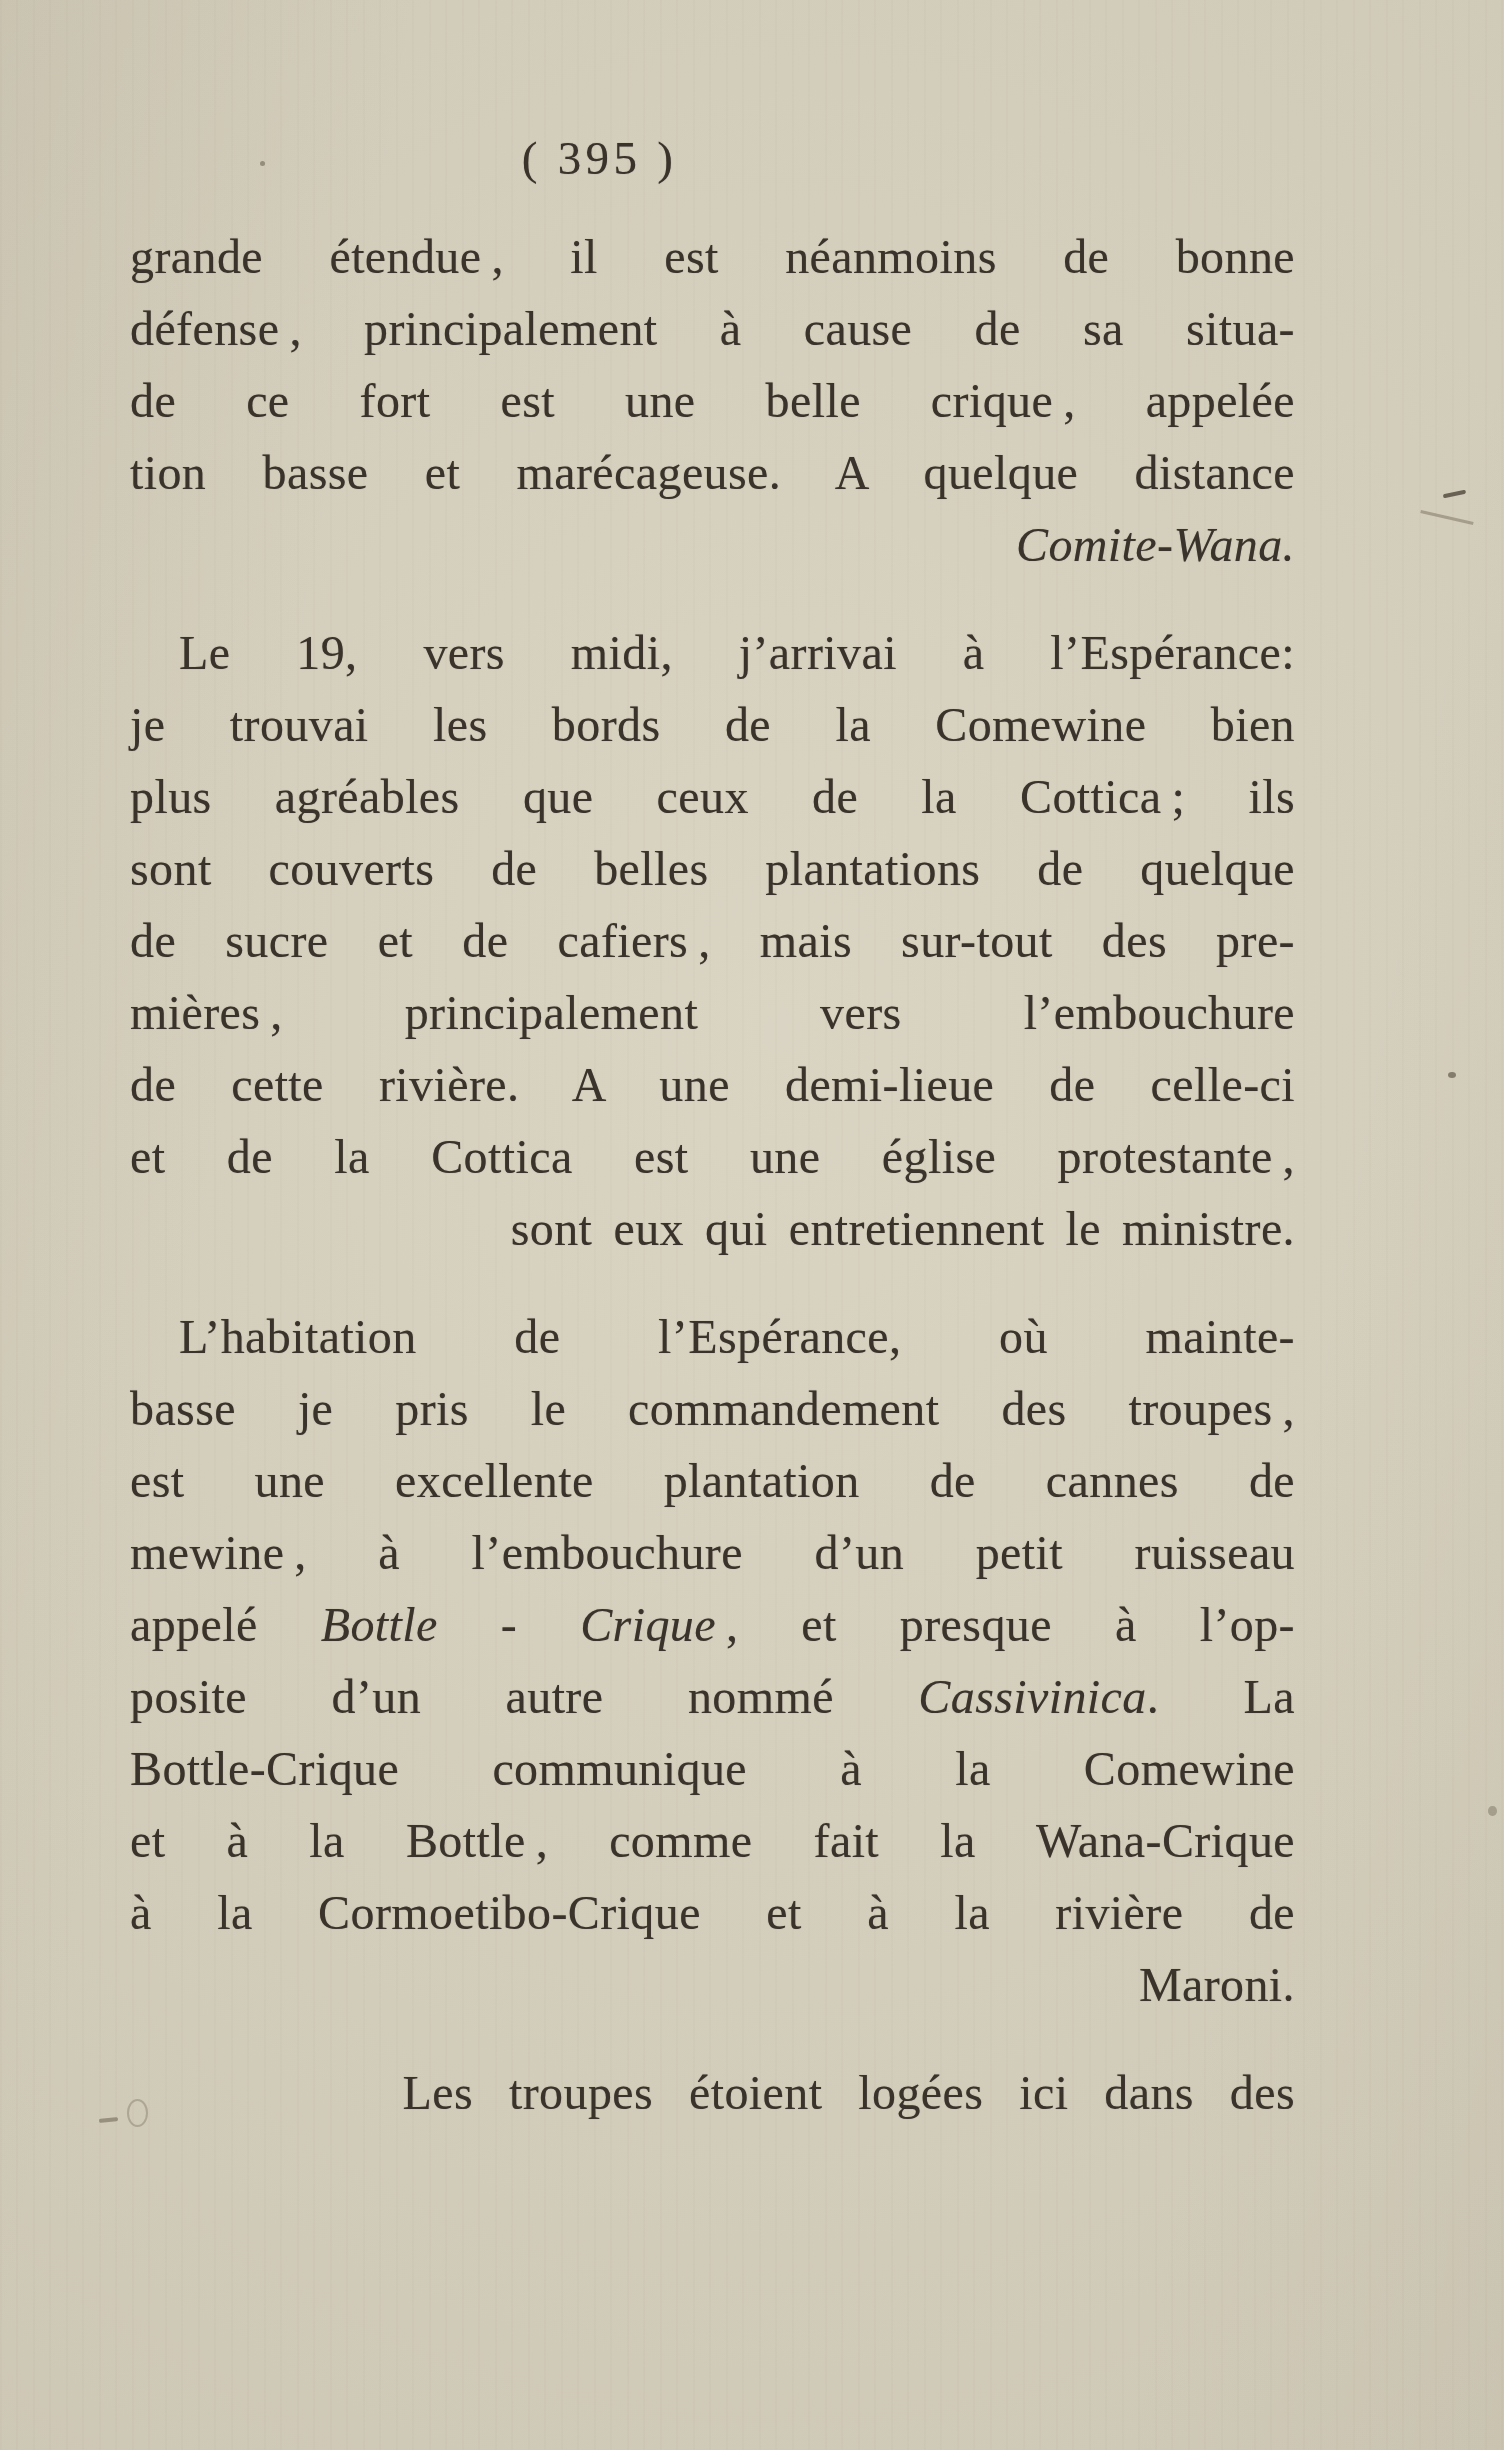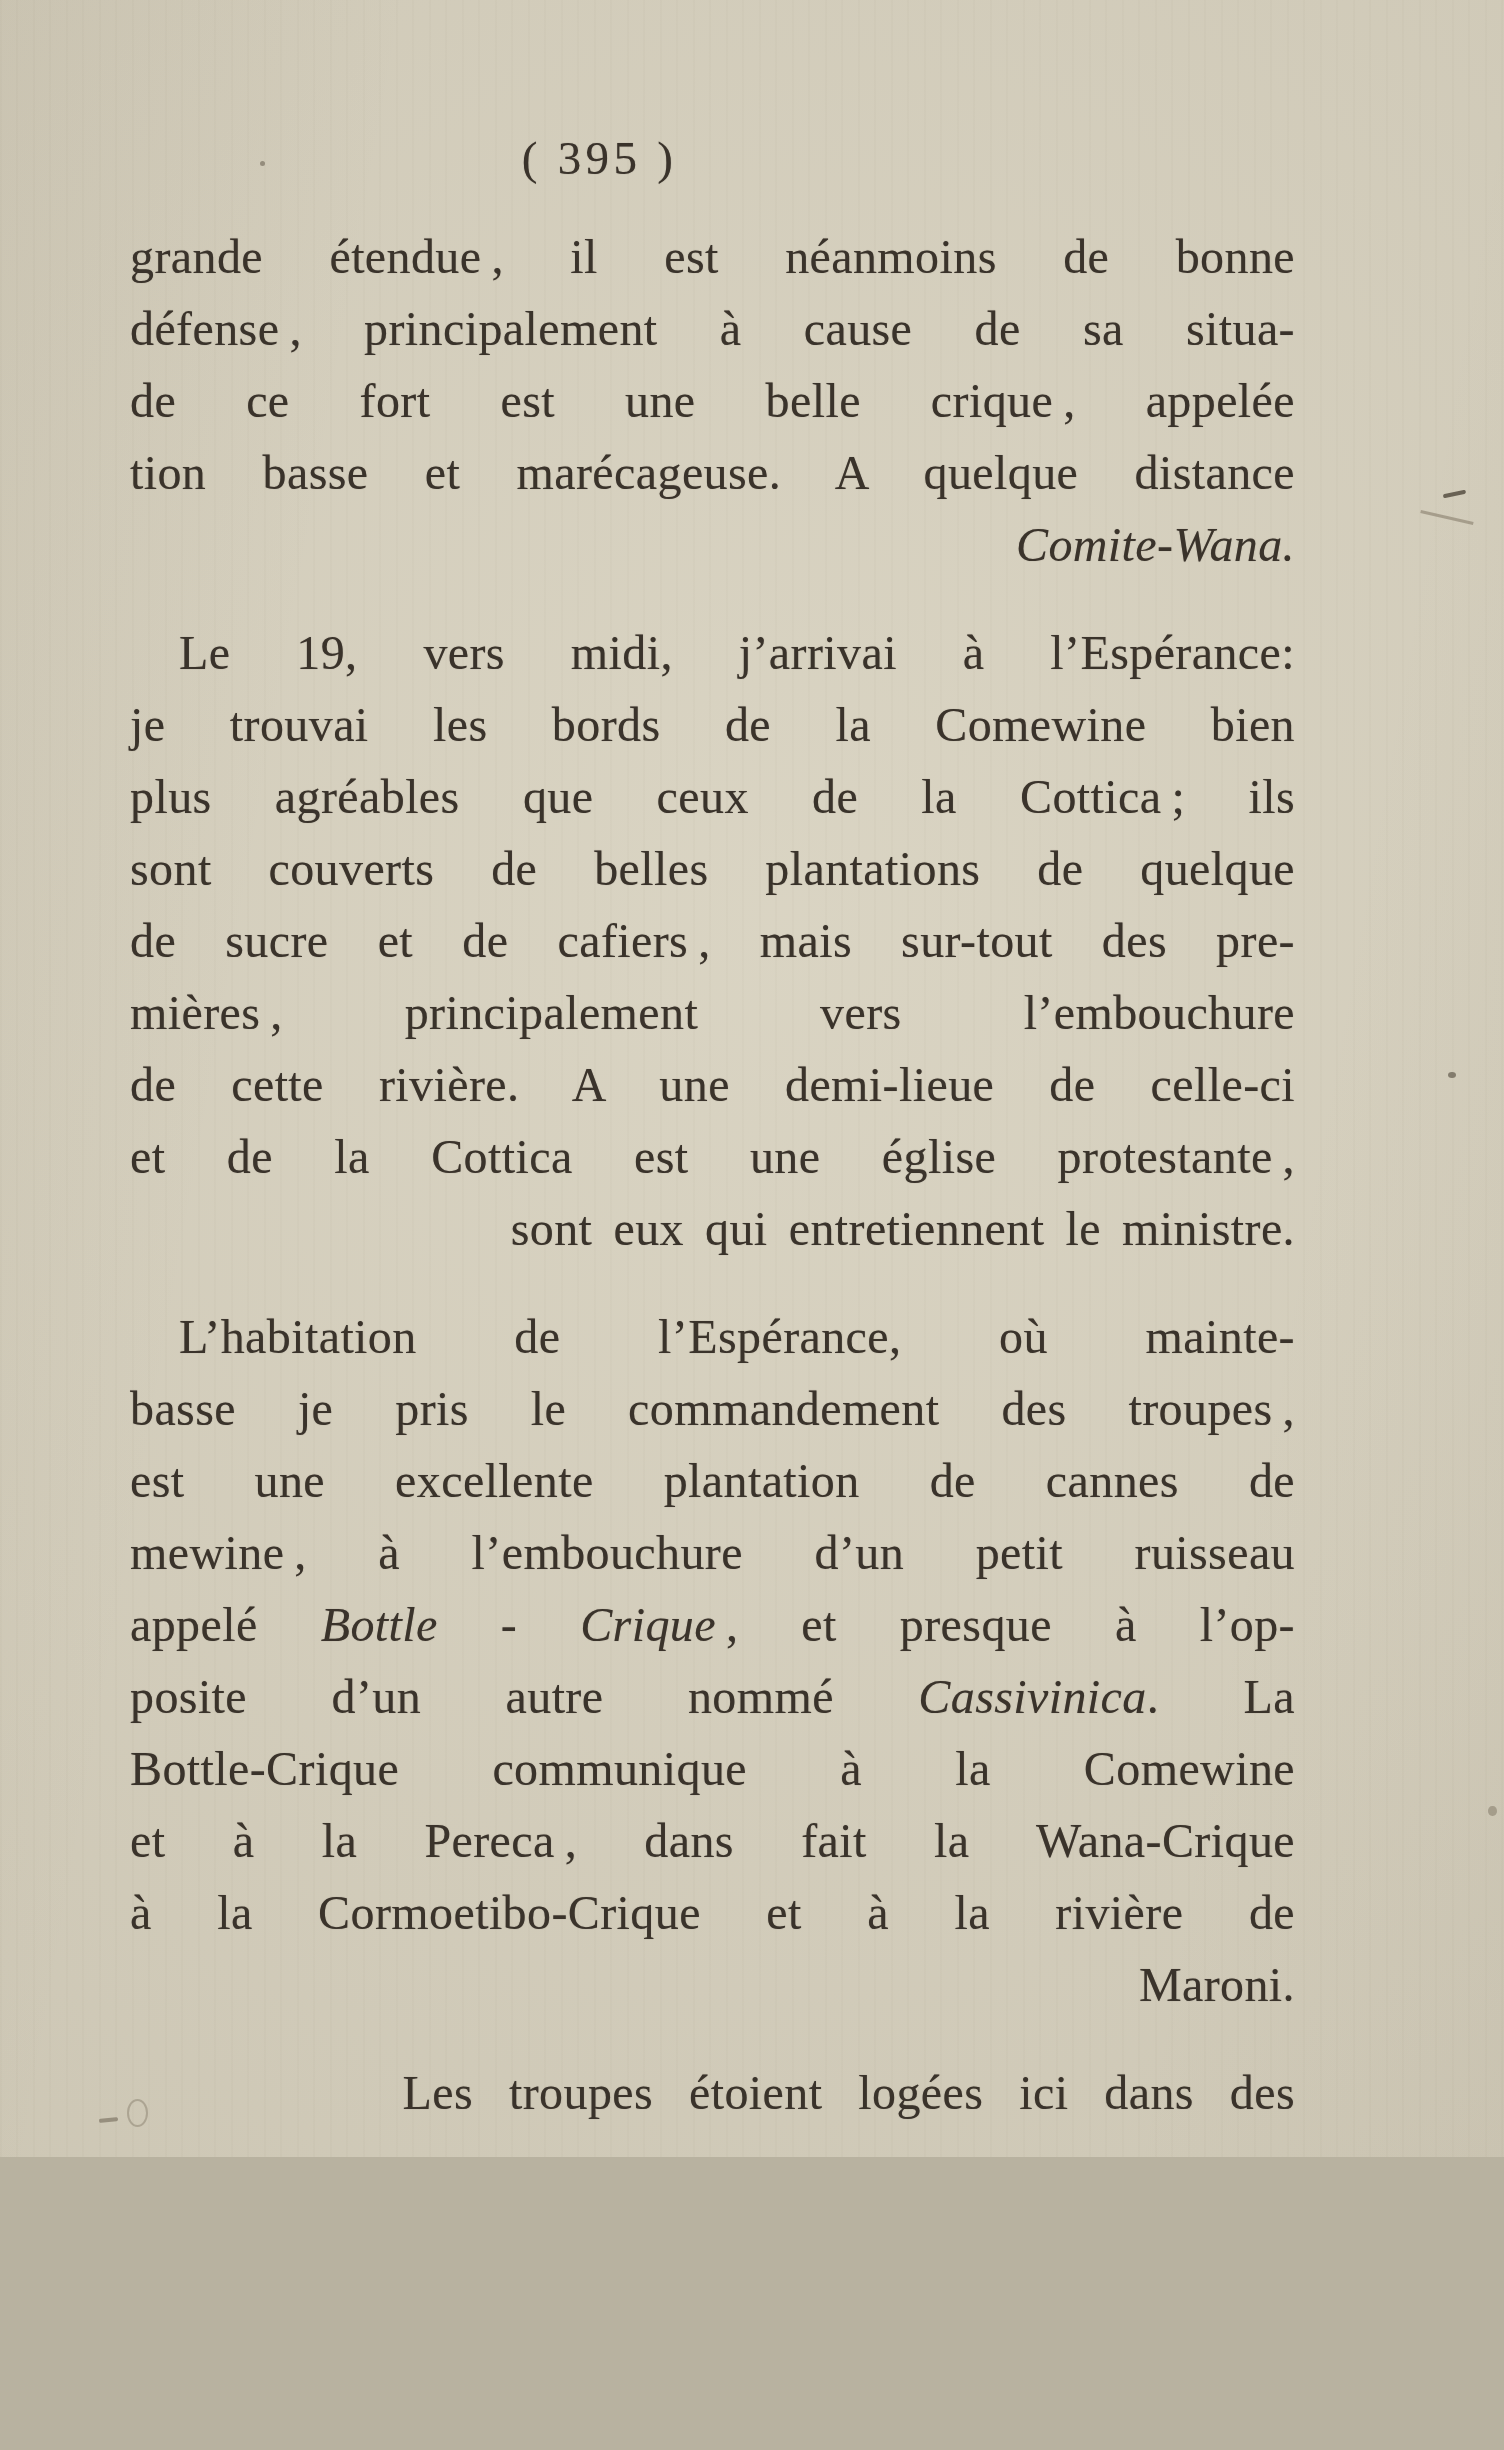--- a/index.html
+++ b/index.html
@@ -3,21 +3,21 @@
 <meta charset="utf-8">
 <style>
   html,body{margin:0;padding:0;}
   body{
     width:1504px;height:2450px;
     background:#b8b2a0;
     font-family:"Liberation Serif","DejaVu Serif",serif;
   }
   .page{
     position:relative;
-    width:1504px;height:2157px;
+    width:1504px;height:2450px;
     background:var(--paper,#d7d1bf);
     color:var(--ink,#3a332b);
     overflow:hidden;
   }
   
   .texture{
     position:absolute;inset:0;pointer-events:none;
     background:
       radial-gradient(ellipse 120% 90% at 52% 42%, rgba(255,255,248,0.07), rgba(88,78,58,0.10) 100%),
       repeating-linear-gradient(90deg, rgba(130,120,95,0.035) 0 1.7px, rgba(0,0,0,0) 1.7px 16.5px),
@@ -100,21 +100,21 @@
       <div class="line j"><span>de cette rivière. A une demi-lieue de celle-ci</span></div>
       <div class="line j"><span>et de la Cottica est une église protestante ,</span></div>
       <div class="line"><span>sont eux qui entretiennent le ministre.</span></div>
       <div class="line j ind"><span>L’habitation de l’Espérance, où mainte-</span></div>
       <div class="line j"><span>basse je pris le commandement des troupes ,</span></div>
       <div class="line j"><span>est une excellente plantation de cannes de</span></div>
       <div class="line j"><span>mewine , à l’embouchure d’un petit ruisseau</span></div>
       <div class="line j"><span>appelé </span><span class="it">Bottle - Crique</span><span> , et presque à l’op-</span></div>
       <div class="line j"><span>posite d’un autre nommé </span><span class="it">Cassivinica</span><span>. La</span></div>
       <div class="line j"><span>Bottle-Crique communique à la Comewine</span></div>
-      <div class="line j"><span>et à la Pereca , dans fait la Wana-Crique</span></div>
+      <div class="line j"><span>et à la Bottle , comme fait la Wana-Crique</span></div>
       <div class="line j"><span>à la Cormoetibo-Crique et à la rivière de</span></div>
       <div class="line"><span>Maroni.</span></div>
       <div class="line ind loose"><span>Les troupes étoient logées ici dans des</span></div>
     </div>
 
   <div class="art art-dash-right"></div>
   <div class="art art-slash-right"></div>
   <div class="art art-speck-right"></div>
   <div class="art art-dash-left"></div>
   <div class="art art-ring-left"></div>

